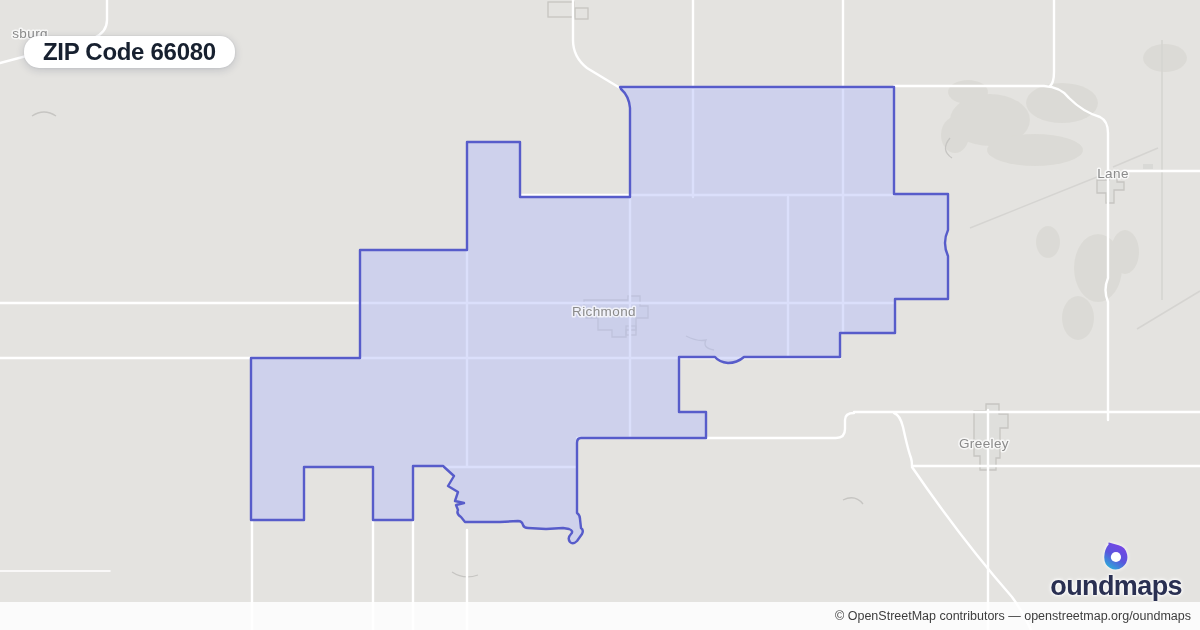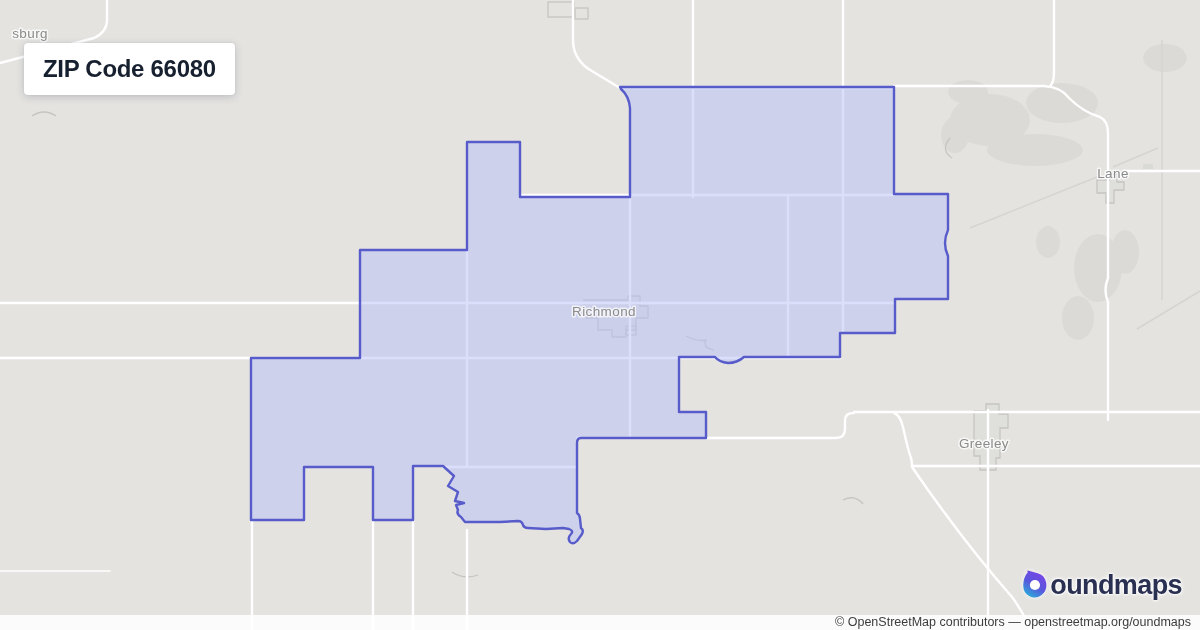--- a/index.html
+++ b/index.html
@@ -1,41 +1,41 @@
 <!DOCTYPE html>
 <html><head>
 <meta charset="utf-8">
 <style>
   html,body{margin:0;padding:0;}
   body{width:1200px;height:630px;font-family:"Liberation Sans", sans-serif;}
   .stage{position:relative;width:1200px;height:630px;overflow:hidden;background:#e4e3e0;}
   .stage svg.map{position:absolute;left:0;top:0;}
 
   .zip-badge{
-    position:absolute;left:24px;top:43px;
-    background:#ffffff;border-radius:4px;
-    padding:12px 19px;
+    position:absolute;left:24px;top:36px;
+    background:#ffffff;border-radius:15px;
+    padding:2px 19px;
     font-size:24px;font-weight:bold;color:#17202f;letter-spacing:-0.3px;
     box-shadow:0 2px 8px rgba(30,40,70,.18),0 0 2px rgba(30,40,70,.10);
     white-space:nowrap;
   }
 
   .logo{
     position:absolute;right:18px;bottom:30px;
-    display:flex;align-items:center;gap:1px;
+    display:flex;align-items:center;gap:1px;flex-direction:column;
   }
   .logo .logo-text{
     font-size:27px;font-weight:bold;color:#2a3052;letter-spacing:-0.6px;
     text-shadow:0 0 3px #fff,0 0 3px #fff,0 0 5px #fff;
     line-height:1;
   }
   .logo svg{display:block;filter:drop-shadow(0 0 2px #fff);}
 
   .attribution{
-    position:absolute;left:0;right:0;bottom:0;height:15px;
+    position:absolute;left:0;right:0;bottom:0;height:28px;
     background:rgba(255,255,255,.85);
     display:flex;justify-content:flex-end;align-items:center;
     padding-right:9px;box-sizing:border-box;
     font-size:12.5px;color:#3d3d3d;white-space:pre;text-align:right;
   }
   .attribution span{line-height:21px;}
 
   .map-label{
     font-size:13.5px;fill:#8b8b8b;letter-spacing:0.4px;
     stroke:rgba(255,255,255,.7);stroke-width:3px;paint-order:stroke;

